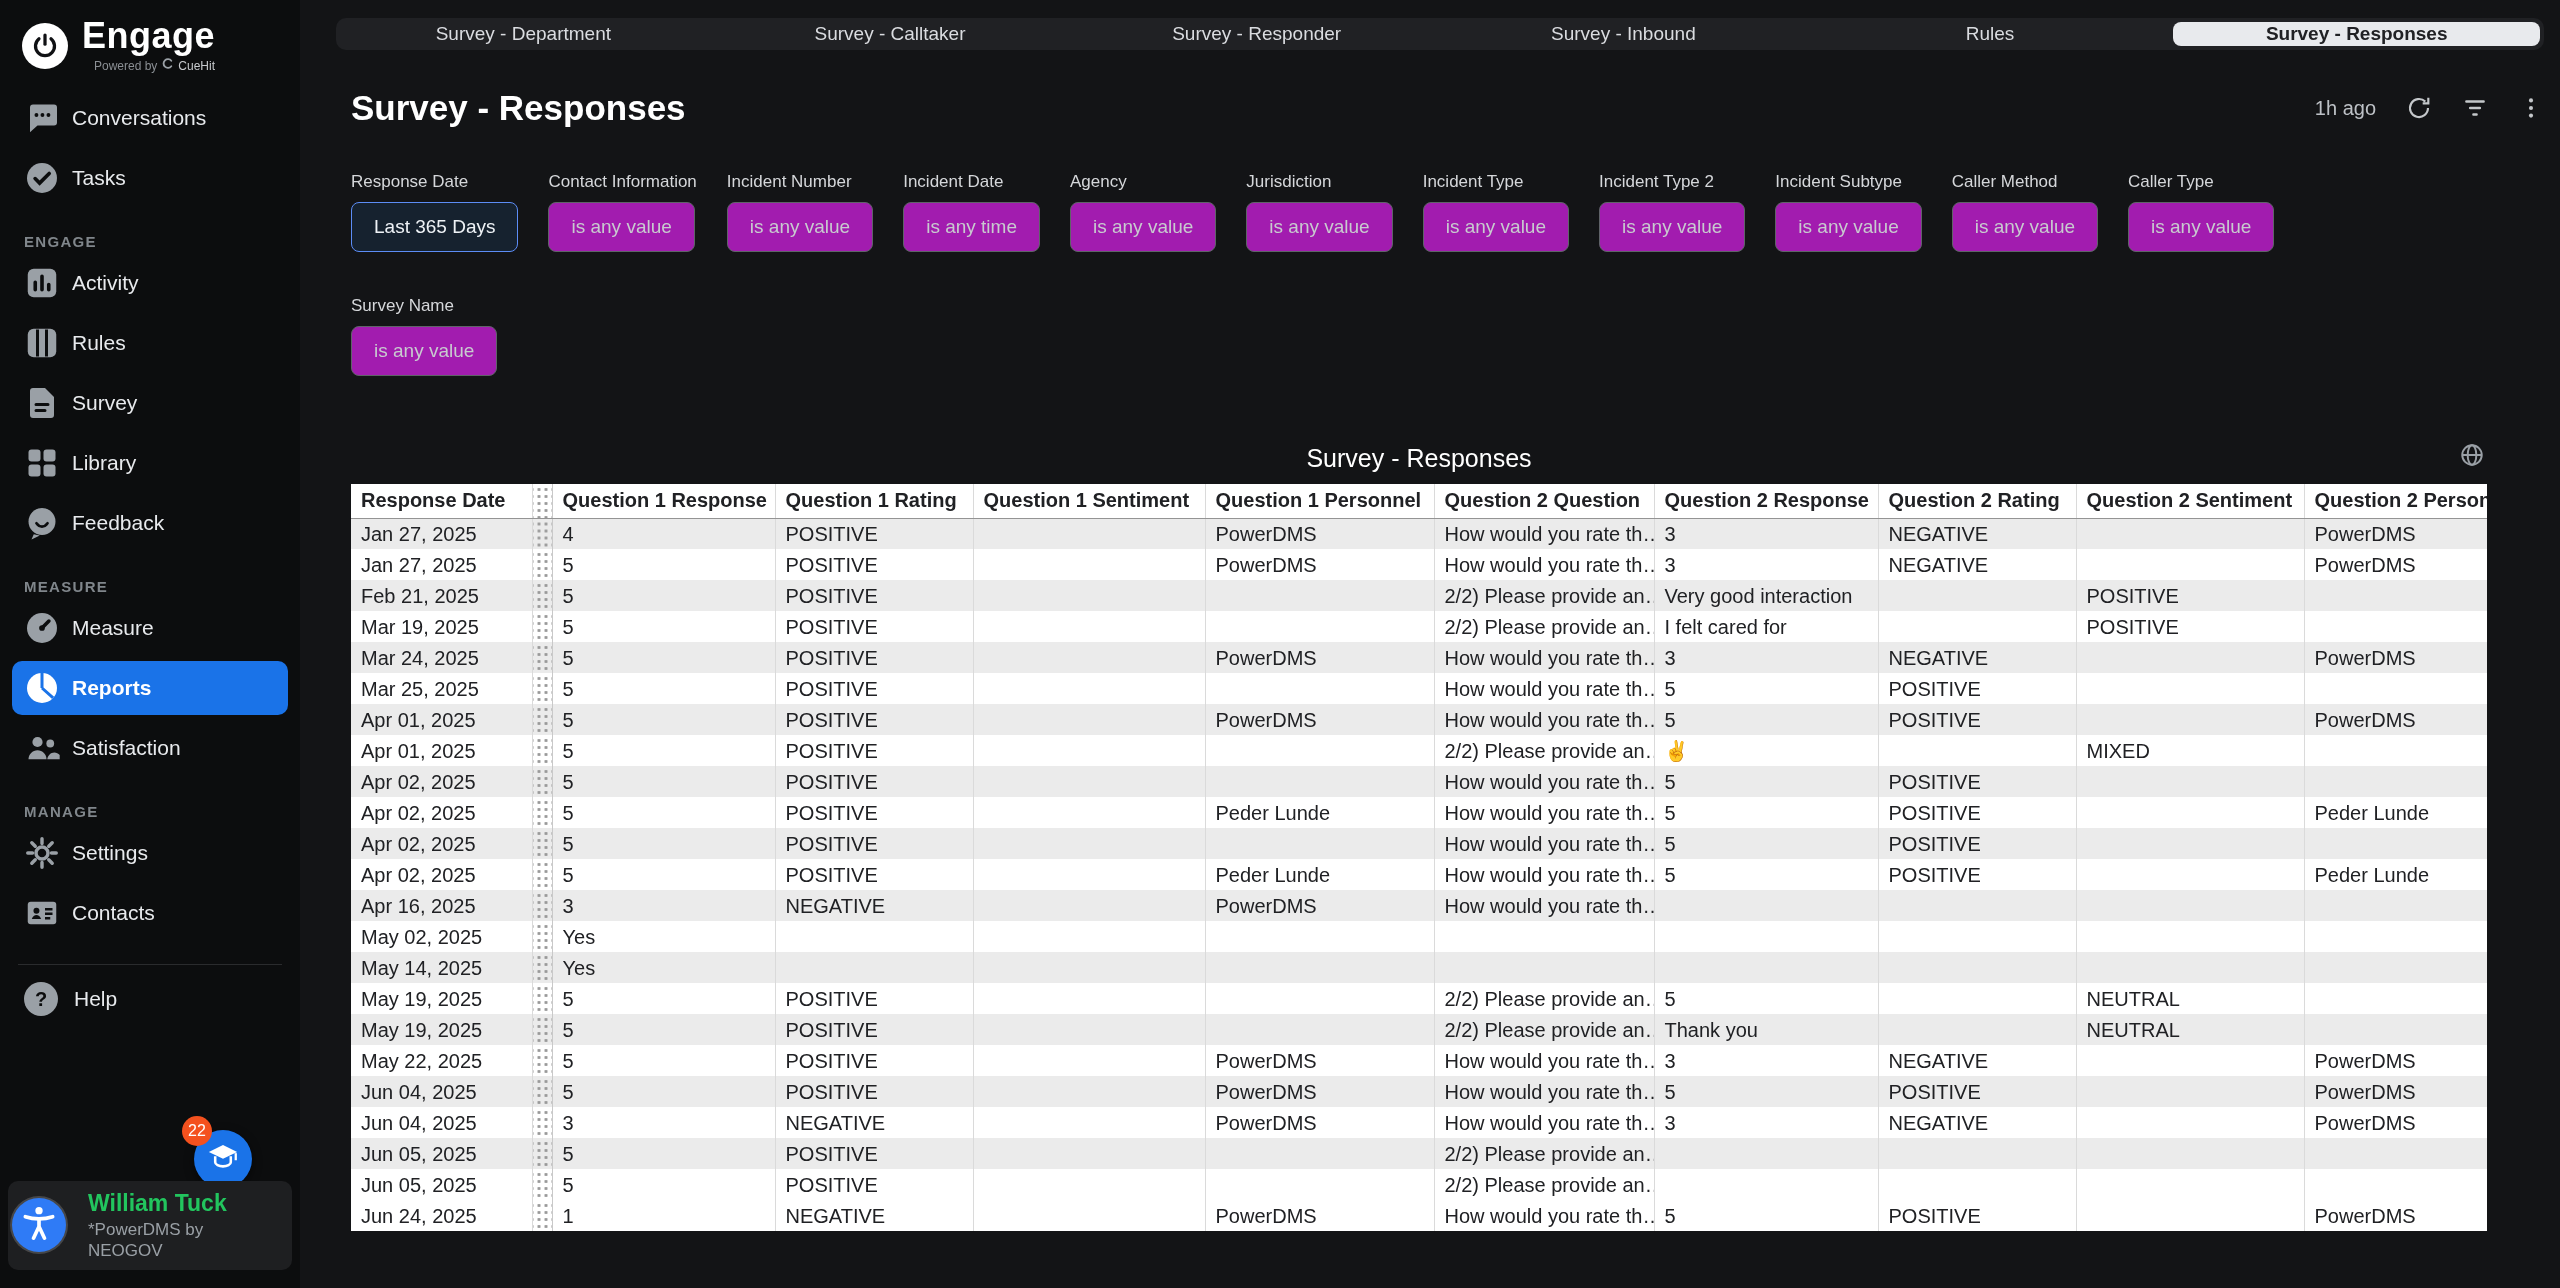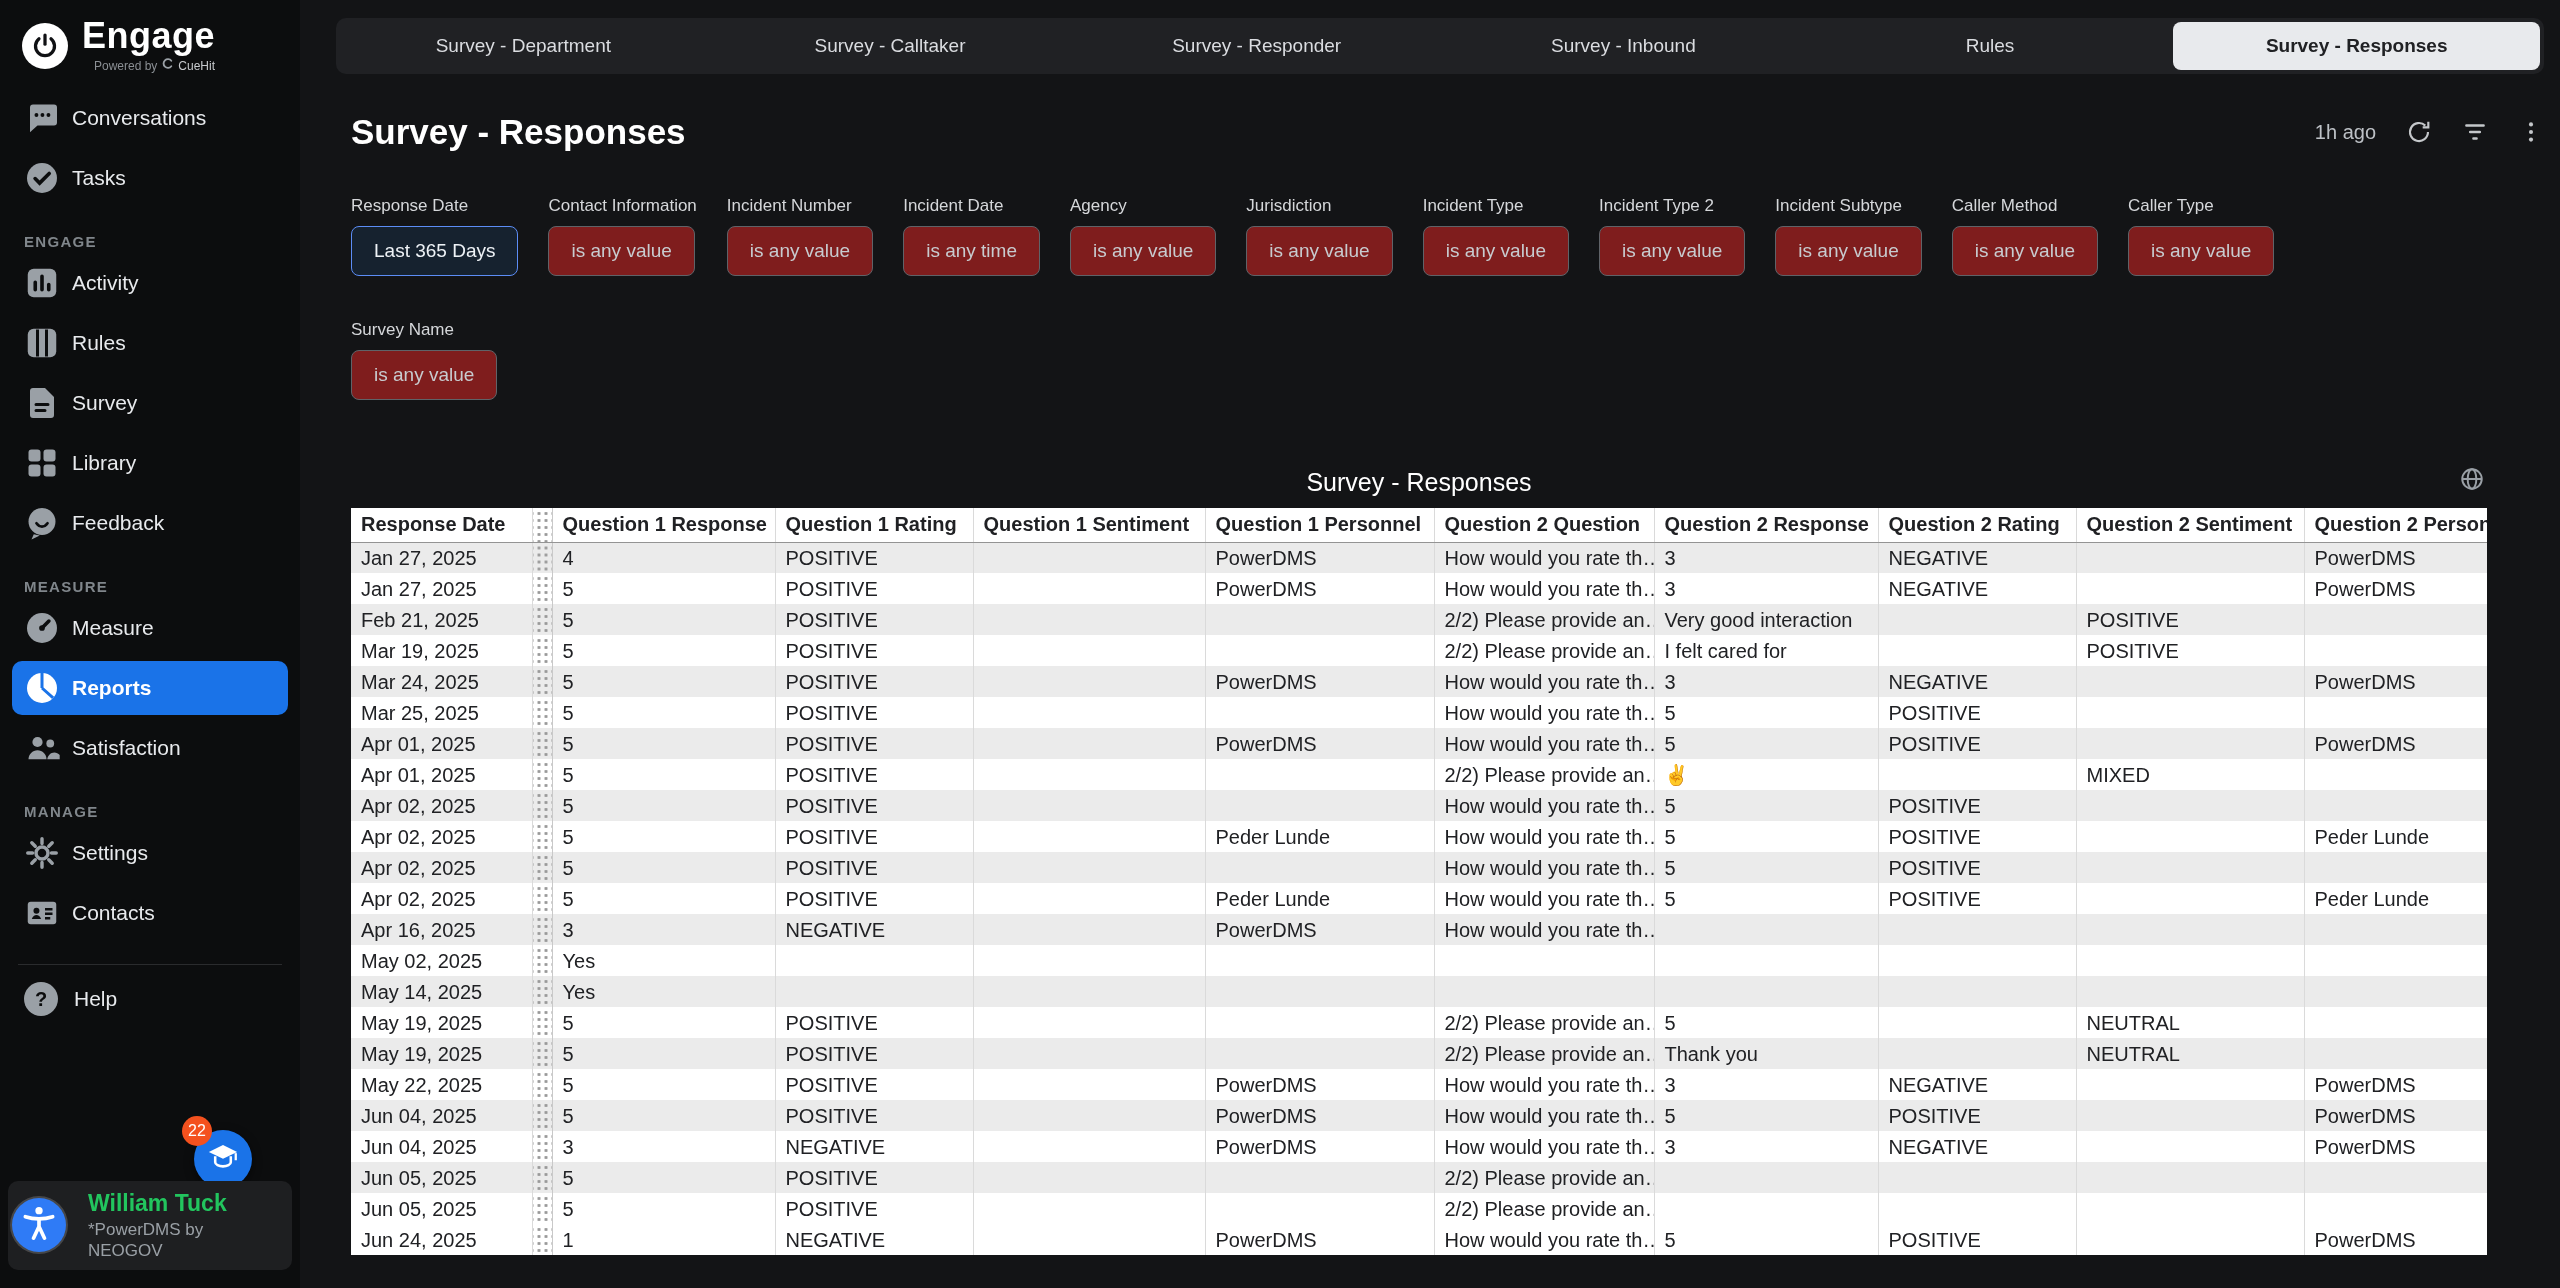--- a/index.html
+++ b/index.html
@@ -40,34 +40,34 @@
   .user-card { position:absolute; left:8px; right:8px; bottom:18px; min-height:64px; background:#1e1f21; border-radius:10px;
                padding:9px 12px 9px 80px; cursor:pointer; }
   .user-name { color:#22c55e; font-size:23px; font-weight:600; }
   .user-org { color:#9aa0a6; font-size:17px; line-height:1.25; margin-top:2px; }
   .a11y-btn { position:absolute; left:4px; top:50%; transform:translateY(-50%); width:54px; height:54px; border-radius:50%;
               background:#2f7bf6; display:flex; align-items:center; justify-content:center;
               box-shadow:0 0 0 2px rgba(255,255,255,.18); cursor:pointer; }
   .a11y-btn svg { width:40px; height:40px; }
   
   main { flex:1; min-width:0; display:flex; flex-direction:column; background:#131416; }
-  .topnav { margin:18px 16px 0 36px; height:56px; background:#202124; border-radius:10px; padding:4px; display:flex; }
+  .topnav { margin:18px 16px 0 36px; height:32px; background:#202124; border-radius:10px; padding:4px; display:flex; }
   .tab { flex:1; border-radius:8px; display:flex; align-items:center; justify-content:center; font-size:19px; color:#dadce0; cursor:pointer; }
   .tab.active { background:#e8eaed; color:#202124; font-weight:700; }
   .content { flex:1; padding:0 16px 0 51px; }
   .content-header { display:flex; justify-content:space-between; align-items:center; margin-top:38px; }
   .page-title { font-size:35px; color:#fff; font-weight:600; margin:0; }
   .header-actions { display:flex; align-items:center; gap:30px; }
   .last-updated { font-size:20px; color:#bdc1c6; }
   .hicon { width:26px; height:26px; color:#c4c7ca; cursor:pointer; }
   .hicon svg { width:100%; height:100%; }
   .filters-row { display:flex; gap:30px; margin-top:44px; }
   .filters-row.second { }
   .f-label { font-size:17px; color:#d5d7da; margin-bottom:10px; }
-  .f-btn { font-family:inherit; background:#7f1d1d; border:1px solid #5f6368; color:#c8cbcf; border-radius:8px;
+  .f-btn { font-family:inherit; background:#a21caf; border:1px solid #5f6368; color:#c8cbcf; border-radius:8px;
            font-size:19px; padding:13px 22px; cursor:pointer; white-space:nowrap; }
   .f-btn.active { border-color:#5c8df6; background:#16222f; color:#eef2f6; }
   .tile { margin-top:64px; width:2136px; }
   .tile-head { position:relative; height:44px; }
   .tile-title { position:absolute; left:0; right:0; top:4px; text-align:center; color:#fff; font-size:25px; }
   .globe-btn { position:absolute; right:2px; top:2px; width:26px; height:26px; color:#9aa0a6; cursor:pointer; }
   .globe-btn svg { width:100%; height:100%; }
   .table-wrap { width:2136px; overflow:hidden; }
   table { border-collapse:collapse; table-layout:fixed; width:2199px; background:#fff; }
   th, td { padding:0 10px; white-space:nowrap; overflow:hidden; border-right:1px solid #dadada;

